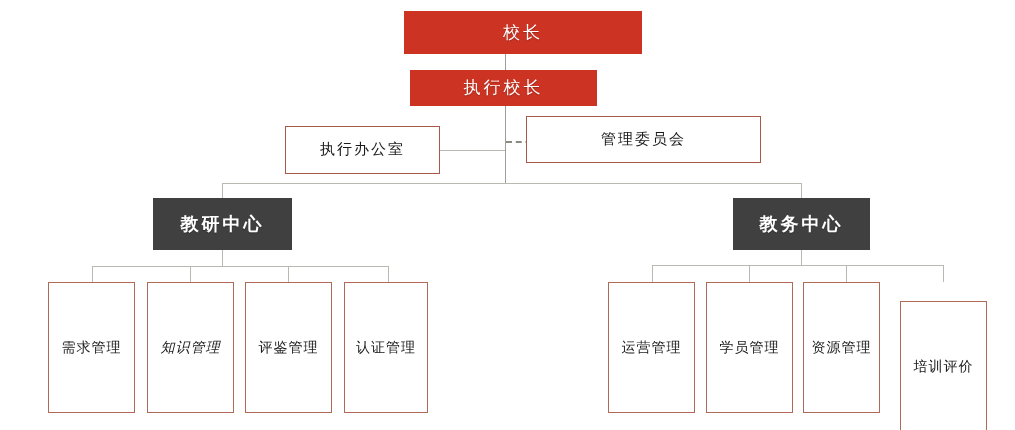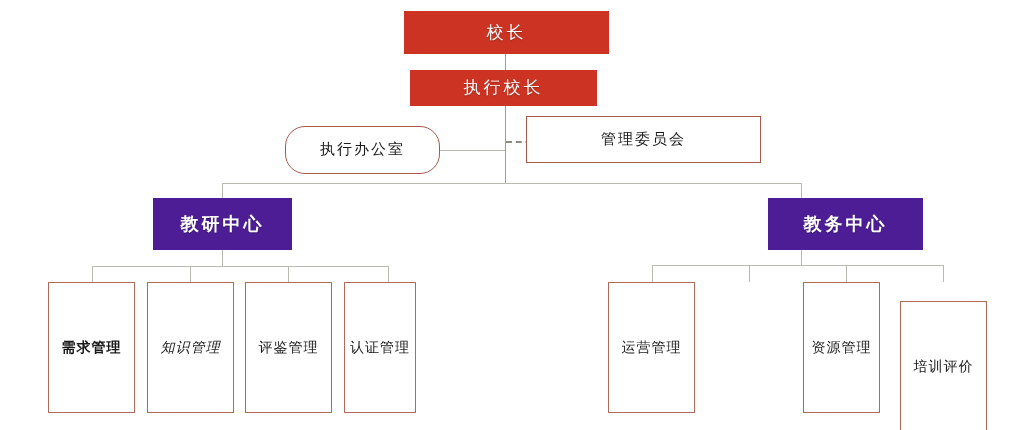--- a/index.html
+++ b/index.html
@@ -34,21 +34,21 @@
     color: #ffffff;
     border: none;
     font-size: 17px;
     letter-spacing: 3px;
     font-weight: 400;
     text-shadow: 0 1px 1px rgba(0,0,0,0.25);
   }
 
   
   .node.center-red {
-    background: #4c1d95;
+    background: #404040;
     color: #ffffff;
     border: none;
     font-size: 18px;
     letter-spacing: 3px;
     font-weight: 700;
     text-shadow: 0 1px 1px rgba(0,0,0,0.3);
   }
 
   
   .node.outline {
@@ -111,59 +111,62 @@
   <div class="line v light" style="left:288px; top:266px; height:16px;"></div>
   <div class="line v light" style="left:388px; top:266px; height:16px;"></div>
 
   <div class="line v light" style="left:801px; top:249px; height:16px;"></div>
   <div class="line h light" style="left:652px; top:265px; width:291px;"></div>
   <div class="line v light" style="left:652px; top:265px; height:17px;"></div>
   <div class="line v light" style="left:749px; top:265px; height:17px;"></div>
   <div class="line v light" style="left:846px; top:265px; height:17px;"></div>
   <div class="line v light" style="left:943px; top:265px; height:17px;"></div>
 
-  <div class="node top-red" style="left:404px; top:11px; width:205px; height:43px;">
+  <div class="node top-red" style="left:404px; top:11px; width:238px; height:43px;">
     <span>校长</span>
   </div>
 
   <div class="node top-red" style="left:410px; top:70px; width:187px; height:36px;">
     <span>执行校长</span>
   </div>
 
-  <div class="node outline wide" style="left:285px; top:126px; width:155px; height:48px;border-radius:20px;">
+  <div class="node outline wide" style="left:285px; top:126px; width:155px; height:48px;">
     <span>执行办公室</span>
   </div>
 
   <div class="node outline wide" style="left:526px; top:116px; width:235px; height:47px;">
     <span>管理委员会</span>
   </div>
 
   <div class="node center-red" style="left:153px; top:198px; width:139px; height:52px;">
     <span>教研中心</span>
   </div>
 
-  <div class="node center-red" style="left:733px; top:198px; width:155px; height:52px;margin-left:35px;">
+  <div class="node center-red" style="left:733px; top:198px; width:137px; height:52px;">
     <span>教务中心</span>
   </div>
 
-  <div class="node leaf" style="left:48px; top:282px; width:87px; height:131px;font-weight:bold;">
+  <div class="node leaf" style="left:48px; top:282px; width:87px; height:131px;">
     <span>需求管理</span>
   </div>
   <div class="node leaf" style="left:147px; top:282px; width:87px; height:131px;font-style:italic;">
     <span>知识管理</span>
   </div>
   <div class="node leaf" style="left:245px; top:282px; width:87px; height:131px;text-align:center;">
     <span>评鉴管理</span>
   </div>
-  <div class="node leaf" style="left:344px; top:282px; width:72px; height:131px;">
+  <div class="node leaf" style="left:344px; top:282px; width:84px; height:131px;">
     <span>认证管理</span>
   </div>
 
   <div class="node leaf" style="left:608px; top:282px; width:87px; height:131px;">
     <span>运营管理</span>
+  </div>
+  <div class="node leaf" style="left:706px; top:282px; width:87px; height:131px;">
+    <span>学员管理</span>
   </div>
   <div class="node leaf" style="left:803px; top:282px; width:77px; height:131px;">
     <span>资源管理</span>
   </div>
   <div class="node leaf" style="left:900px; top:282px; width:87px; height:131px;margin-top:19px;">
     <span>培训评价</span>
   </div>
 
 </div>
 

